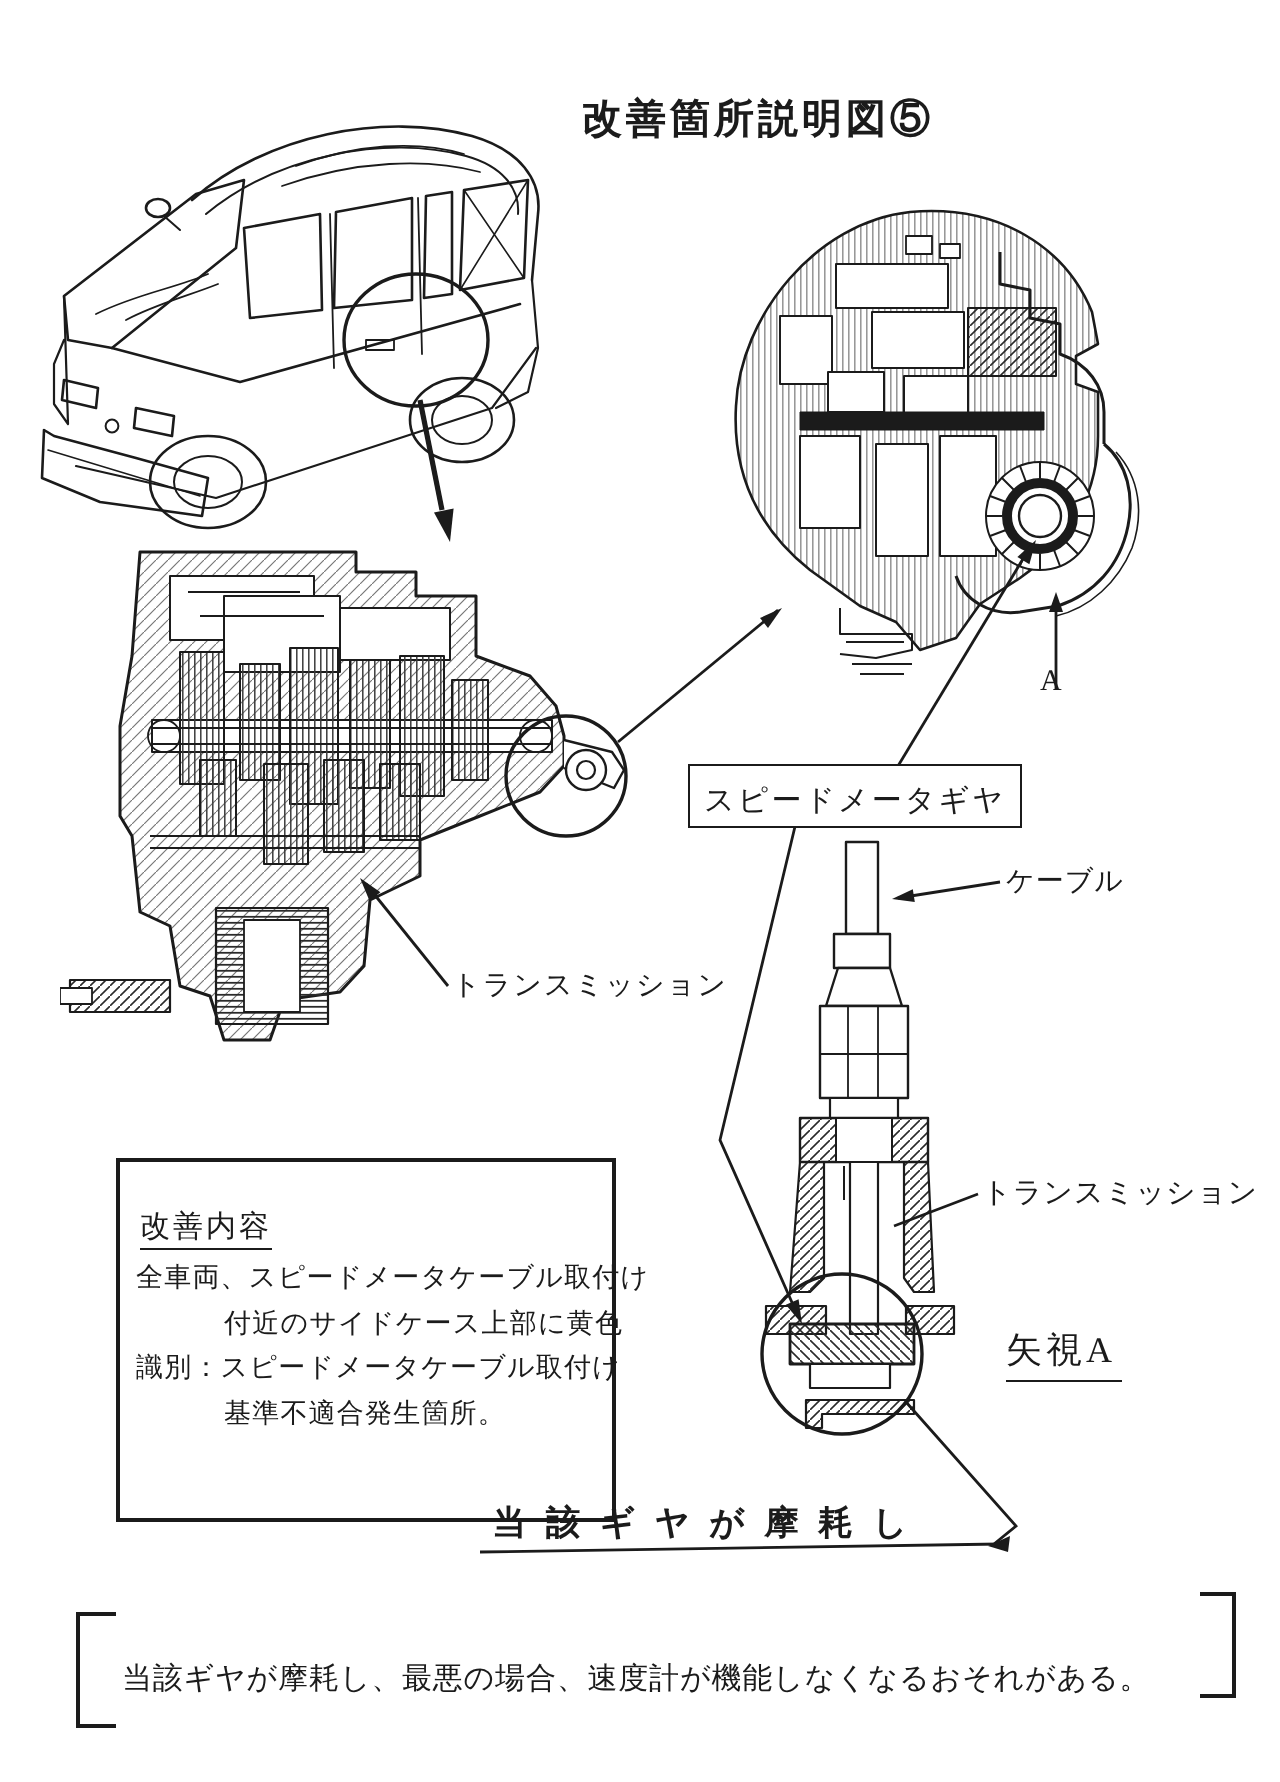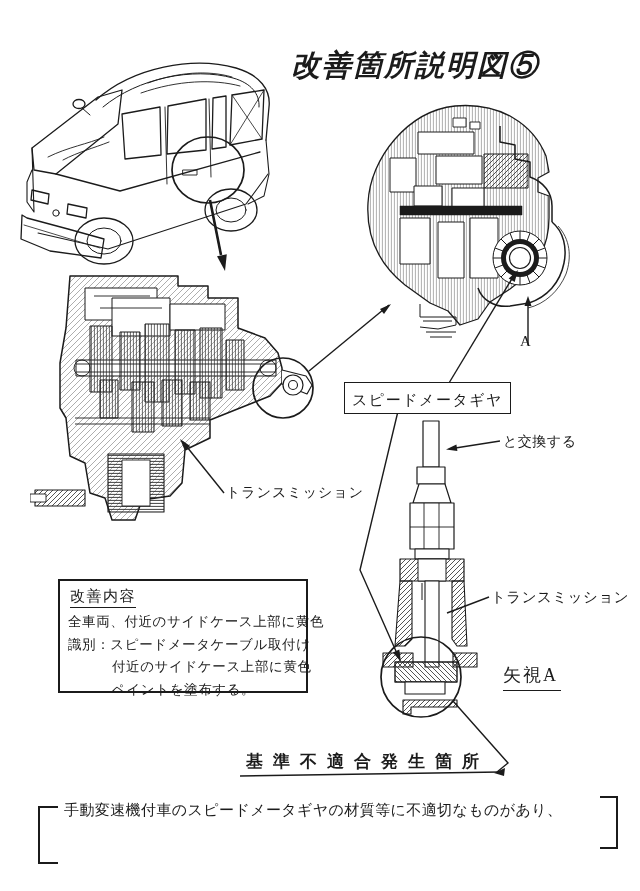--- a/index.html
+++ b/index.html
@@ -4,38 +4,38 @@
 <style>
   html,body{margin:0;padding:0;background:#e8e8e8;}
   .page{
     position:relative;width:640px;height:891px;background:#ffffff;
     font-family:"Liberation Serif","DejaVu Serif",serif;color:#1b1b1b;
     overflow:hidden;margin:0 auto;
   }
   .abs{position:absolute;}
   svg{display:block;}
   .title{
-    left:291px;top:46px;font-size:29px;font-weight:600;letter-spacing:2px;z-index:10;font-style:italic;
+    left:291px;top:46px;font-size:20px;font-weight:600;letter-spacing:2px;z-index:10;
   }
   .label{z-index:10;white-space:nowrap;}
   .gear-box-label{
     left:344px;top:382px;border:1.6px solid #1b1b1b;padding:8px 7px 3px 7px;
     font-size:15px;letter-spacing:1.5px;background:#fff;
   }
   .transmission-label{left:226px;top:484px;font-size:14px;letter-spacing:1px;}
   .cable-label{left:503px;top:430px;font-size:14px;line-height:23px;letter-spacing:0.5px;}
   .case-label{left:491px;top:585px;font-size:14.5px;line-height:24px;letter-spacing:0.5px;}
   .view-a-label{
     left:503px;top:663px;font-size:18px;letter-spacing:2px;
     border-bottom:1.6px solid #1b1b1b;padding:0 3px 3px 0;
   }
   .a-label{left:520px;top:333px;font-size:15px;}
   .improve-box{
-    left:58px;top:579px;width:250px;height:114px;border:2px solid #1b1b1b;
-    box-sizing:border-box;padding:4px 8px;z-index:10;background:transparent;
+    left:58px;top:579px;width:250px;height:182px;border:2px solid #1b1b1b;
+    box-sizing:border-box;padding:21px 8px;z-index:10;background:transparent;
   }
   .improve-heading{
     display:inline-block;font-size:15px;letter-spacing:1.5px;
     border-bottom:1.4px solid #1b1b1b;padding-bottom:1px;margin:2px 0 3px 2px;
   }
   .improve-line{font-size:13.5px;letter-spacing:0.6px;line-height:22.5px;white-space:nowrap;}
   .improve-line.indent{padding-left:44px;}
   .nonconformity-label{
     left:246px;top:750px;font-size:17px;font-weight:600;letter-spacing:10px;z-index:10;
   }
@@ -237,38 +237,38 @@
       <polygon points="225,271 226.8,254.3 217,256.3"></polygon>
       <polygon points="494,773 505,768 504,776"></polygon>
     </g>
   </svg>
 
   <div class="abs label gear-box-label">スピードメータギヤ</div>
 
   <div class="abs label transmission-label">トランスミッション</div>
 
   <div class="abs label cable-label">
-    <div>と交換する</div>
+    <div>ケーブル</div>
   </div>
 
   <div class="abs label case-label">
     <div>トランスミッション</div>
   </div>
 
   <div class="abs label view-a-label">矢視A</div>
 
   <div class="abs label a-label">A</div>
 
   <div class="abs improve-box">
     <div class="improve-heading">改善内容</div>
-    <div class="improve-line">全車両、付近のサイドケース上部に黄色</div>
+    <div class="improve-line">全車両、スピードメータケーブル取付け</div>
+    <div class="improve-line indent">付近のサイドケース上部に黄色</div>
     <div class="improve-line">識別：スピードメータケーブル取付け</div>
-    <div class="improve-line indent">付近のサイドケース上部に黄色</div>
-    <div class="improve-line indent">ペイントを塗布する。</div>
+    <div class="improve-line indent">基準不適合発生箇所。</div>
   </div>
 
-  <div class="abs nonconformity-label">基準不適合発生箇所</div>
+  <div class="abs nonconformity-label">当該ギヤが摩耗し</div>
 
   <div class="abs bracket-left"></div>
   <div class="abs bracket-right"></div>
-  <div class="abs footer-line1">手動変速機付車のスピードメータギヤの材質等に不適切なものがあり、</div>
+  <div class="abs footer-line2">当該ギヤが摩耗し、最悪の場合、速度計が機能しなくなるおそれがある。</div>
 
 </div>
 
 </body></html>

